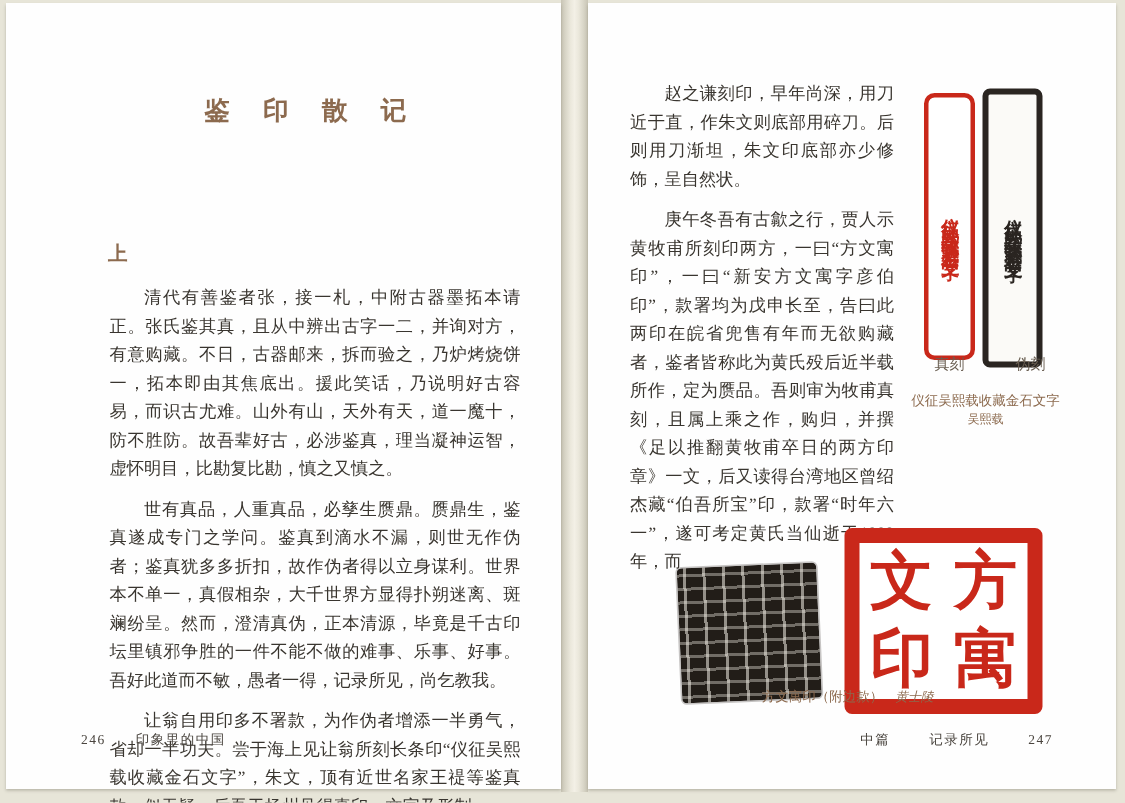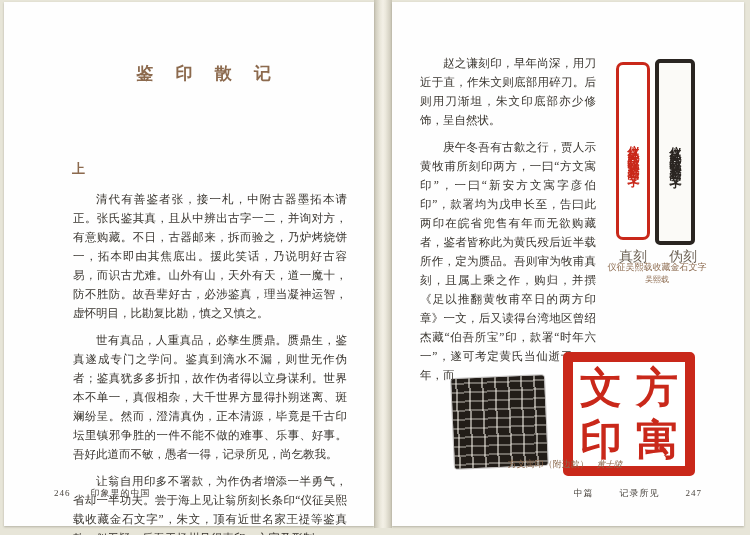--- a/index.html
+++ b/index.html
@@ -55,22 +55,22 @@
     background:#fff;
   }
   .seal-tall-black{
     left:655px;top:59px;width:32px;height:178px;
     color:#2a2521;border:4px solid #2a2521;
     font-size:12px;letter-spacing:3px;
     border-radius:5px;
     background:#fbfaf7;
   }
   .seal-sub-label{
-    position:absolute;top:248px;
-    font-size:14px;color:#6a5f52;
+    position:absolute;top:236px;
+    font-size:10px;color:#6a5f52;
   }
   .seal-sub-label.genuine{left:616px;width:34px;text-align:center;}
   .seal-sub-label.fake{left:657px;width:40px;text-align:right;}
   .fig-caption-top{
     position:absolute;left:592px;top:261px;width:130px;
     text-align:center;font-size:9px;color:#8c6a4e;
   }
   .fig-caption-top-author{
     position:absolute;left:592px;top:274px;width:130px;
     text-align:center;font-size:8px;color:#8c6a4e;

